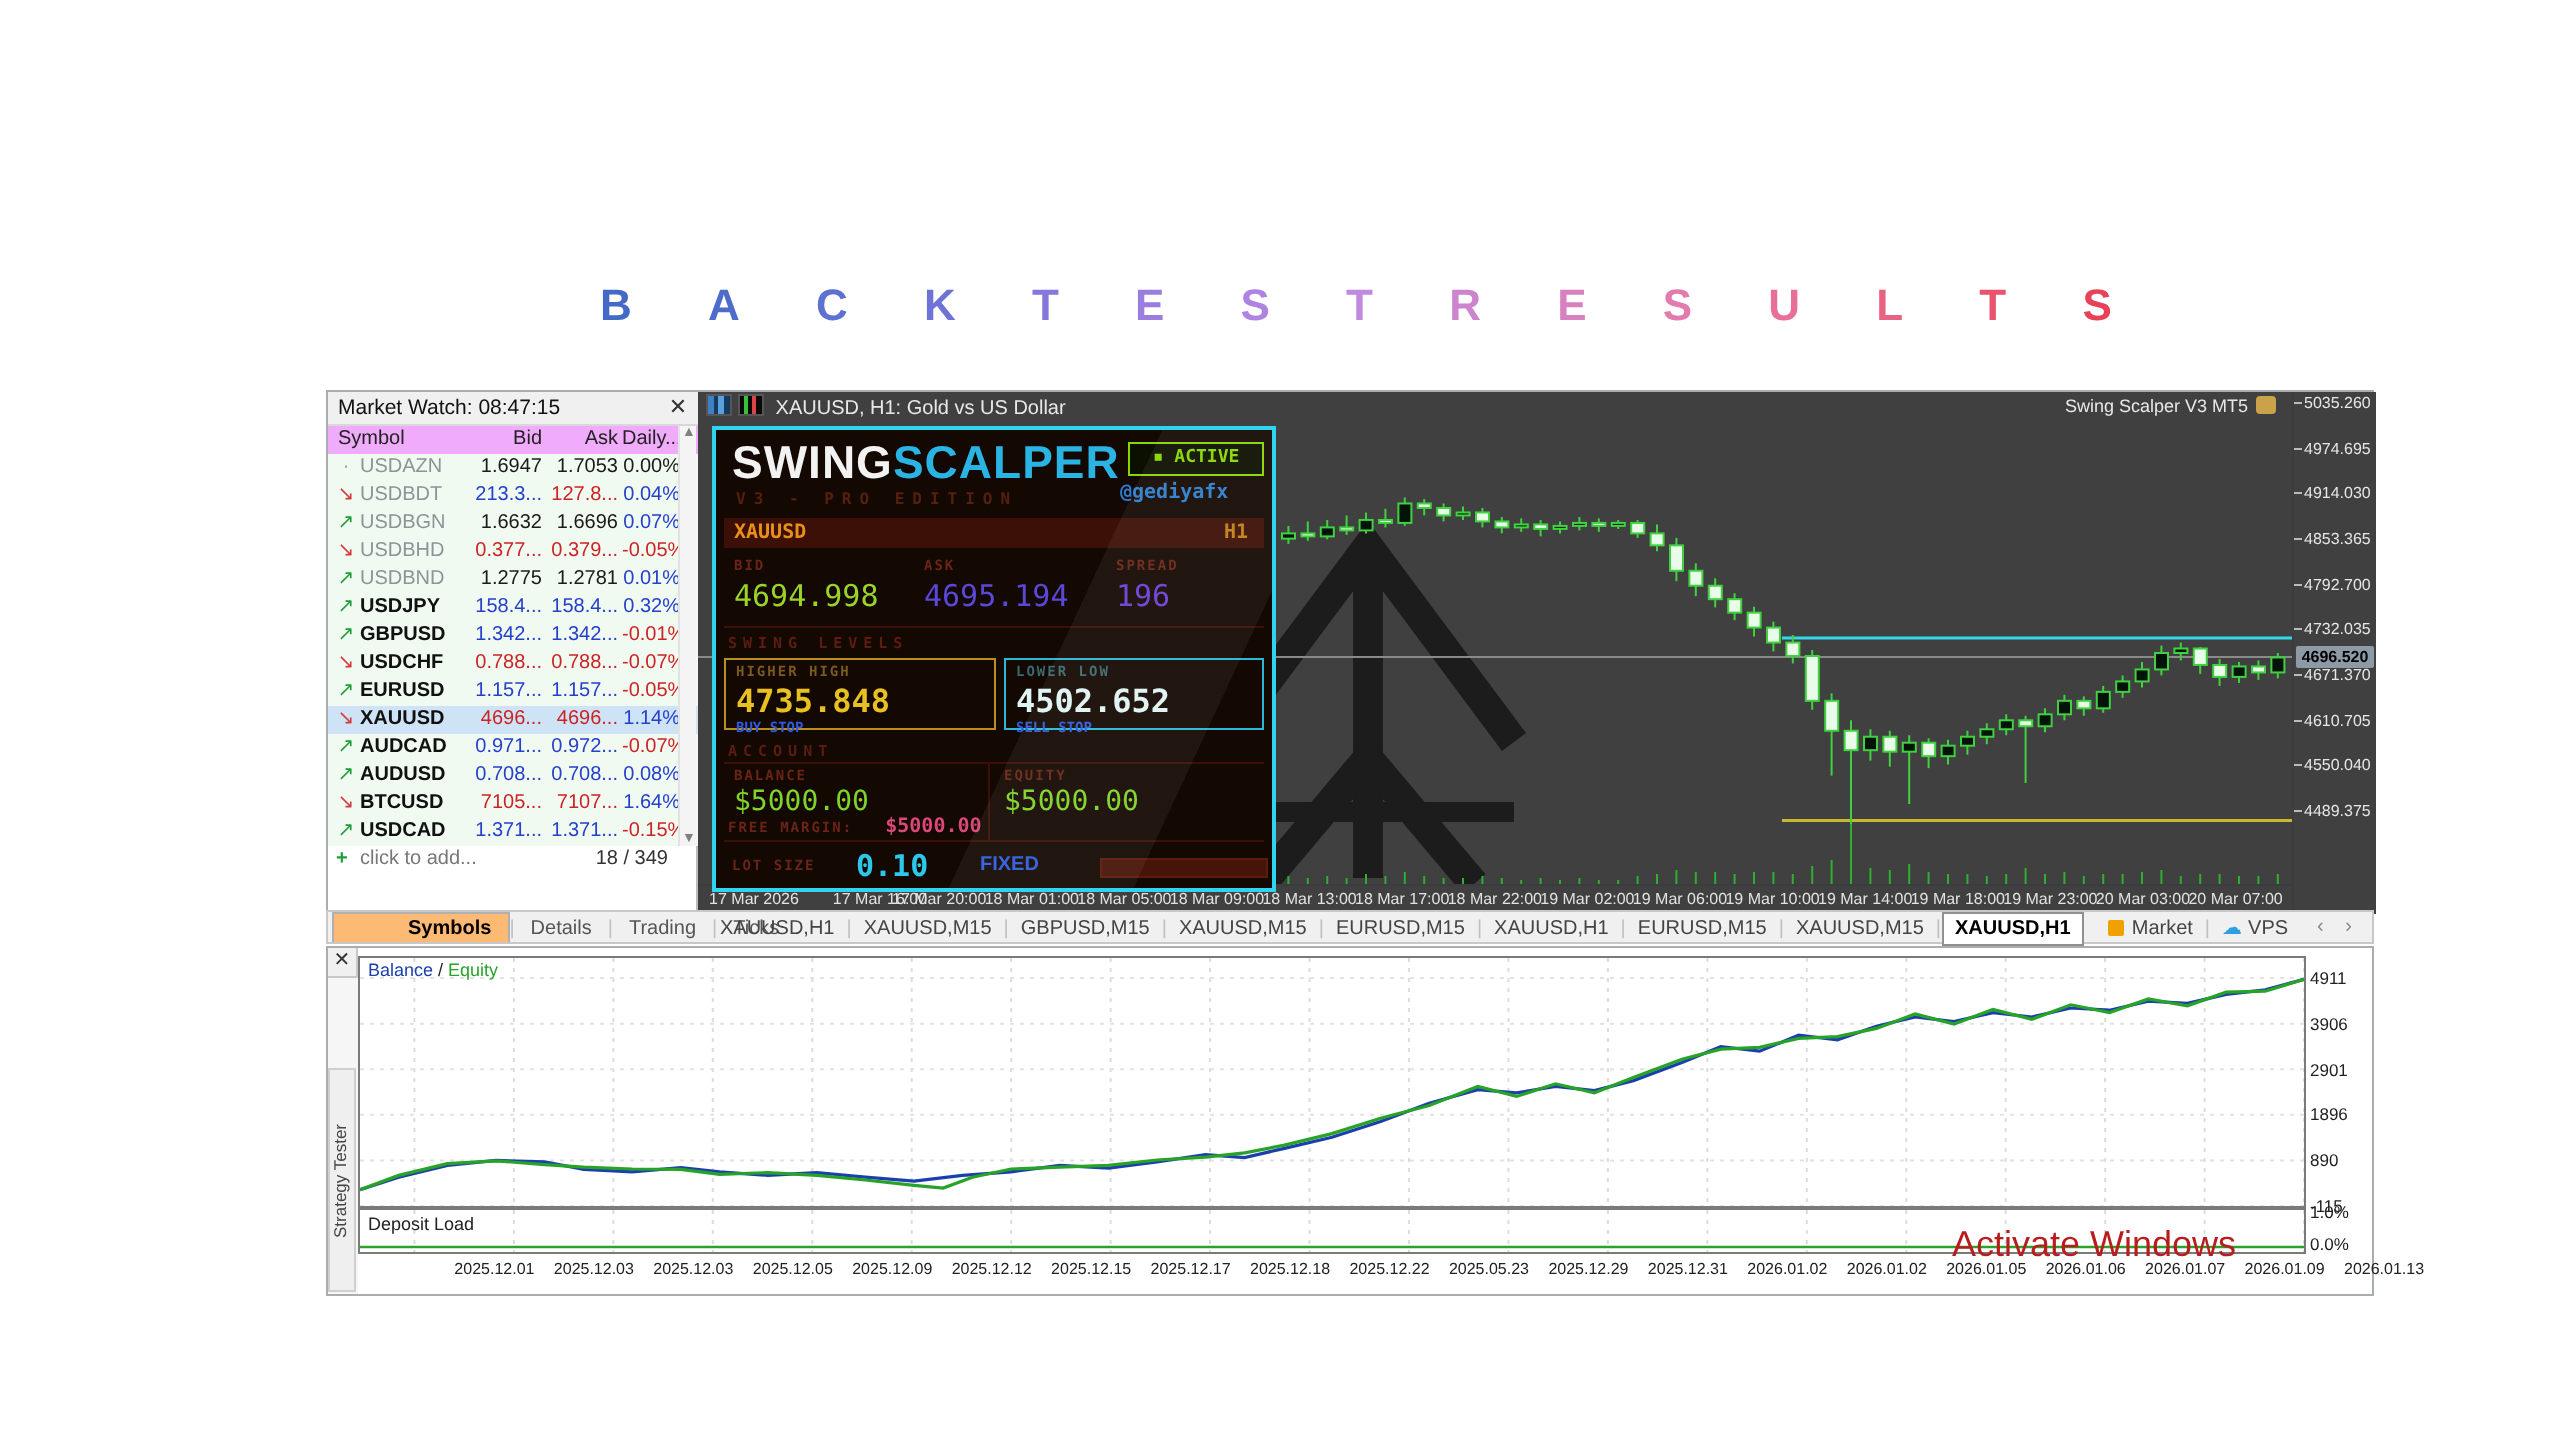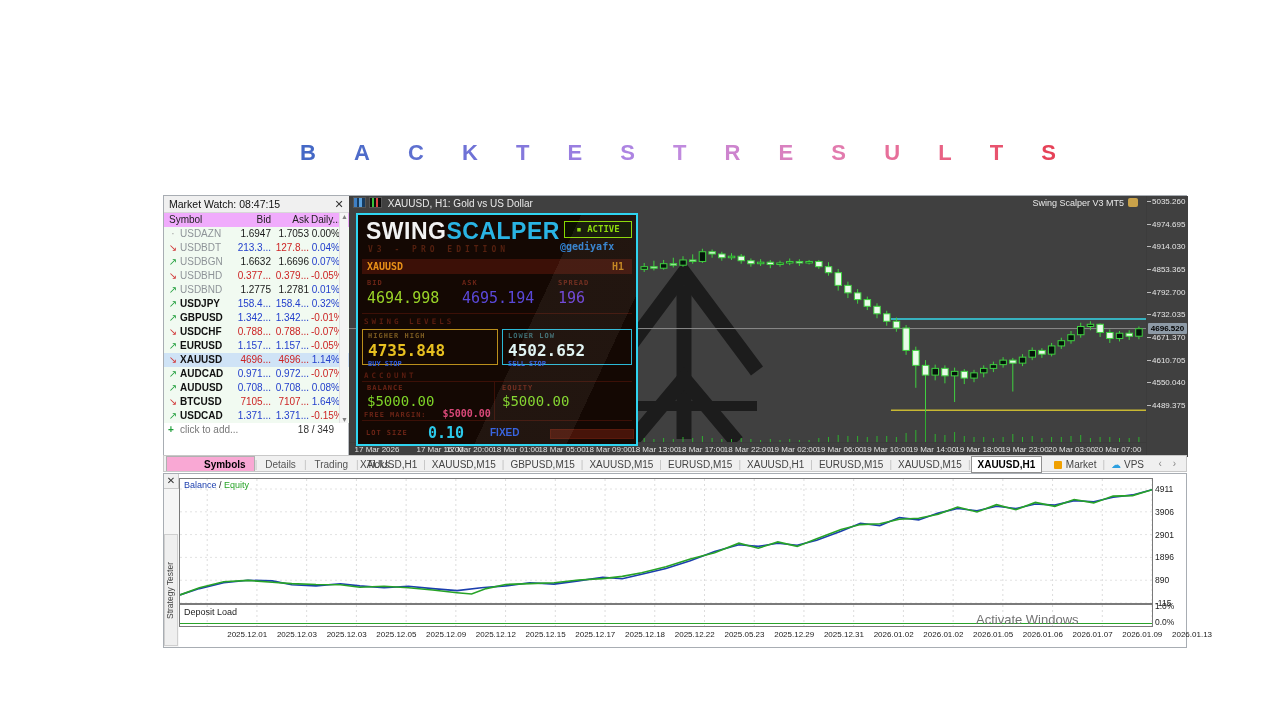--- a/index.html
+++ b/index.html
@@ -89,21 +89,21 @@
   .sp-lot{position:absolute;left:4px;top:208px;width:270px;height:20px;line-height:20px;}
   .sp-lot .lbl{position:absolute;left:4px;top:0;}
   .sp-lot .lv{position:absolute;left:66px;color:#2cc8ea;font-size:15px;font-weight:bold;}
   .sp-lot .fx{position:absolute;left:128px;color:#2d5ce0;font-weight:bold;font-size:10px;font-family:"Liberation Sans",sans-serif;}
   .sp-lot .bar{position:absolute;left:188px;top:6px;width:82px;height:8px;background:#471409;border:1px solid #5a1a0c;}
   
   .strip{position:absolute;left:163px;top:455px;width:1024px;height:17px;background:#f0f0f0;border:1px solid #c8c8c8;
          box-sizing:border-box;font-size:10px;color:#444;}
   .strip .mwtabs{position:absolute;left:2px;top:0;height:15px;line-height:15px;}
   .tab{display:inline-block;padding:0 8px;color:#555;}
-  .tab.active{background:#f9a8d4;border:1px solid #b0b0b0;border-bottom:none;color:#000;font-weight:bold;height:14px;padding-left:37px;}
+  .tab.active{background:#fdba74;border:1px solid #b0b0b0;border-bottom:none;color:#000;font-weight:bold;height:14px;padding-left:37px;}
   .sep{color:#c0c0c0;}
   .strip .ctabs{position:absolute;left:190px;top:0;height:15px;line-height:15px;white-space:nowrap;}
   .ctab{display:inline-block;padding:0 6px;color:#444;}
   .ctab.active{background:#fff;border:1px solid #909090;color:#000;font-weight:bold;}
   .mk-ic{display:inline-block;width:8px;height:8px;background:#f0a000;border-radius:1px;margin-right:4px;vertical-align:-1px;}
   .vps-ic{color:#2da0e0;margin-right:3px;font-size:10px;}
   .strip .arrows{position:absolute;right:6px;top:0;line-height:15px;color:#888;letter-spacing:4px;}
   
   .tester{position:absolute;left:163px;top:473px;width:1024px;height:175px;background:#fff;border:1px solid #a8adb3;box-sizing:border-box;font-size:9px;}
   .ts-close{position:absolute;left:0;top:0;width:15px;height:15px;background:#f0f0f0;border-right:1px solid #c8c8c8;border-bottom:1px solid #c8c8c8;
@@ -111,21 +111,21 @@
   .ts-rail{position:absolute;left:0;top:15px;width:15px;height:158px;background:#f6f6f6;}
   .ts-vtab{position:absolute;left:0;top:60px;width:14px;height:112px;background:#efefef;border:1px solid #cfcfcf;box-sizing:border-box;
            writing-mode:vertical-rl;transform:rotate(180deg);text-align:center;color:#444;font-size:8.5px;}
   .ts-plot{position:absolute;left:15px;top:4px;width:972px;height:124px;border:1px solid #7a7a7a;box-sizing:content-box;background:#fff;}
   .ts-legend{position:absolute;left:20px;top:6px;font-size:9px;color:#222;z-index:3;}
   .ts-legend .b{color:#1c3fae}.ts-legend .g{color:#27a327}
   .ts-dep{position:absolute;left:15px;top:130px;width:972px;height:21px;border:1px solid #7a7a7a;box-sizing:content-box;background:#fff;}
   .ts-dep .dlabel{position:absolute;left:4px;top:2px;color:#222;font-size:9px;z-index:2;}
   .vtick{position:absolute;left:991px;width:30px;color:#222;font-size:8.5px;line-height:8px;}
   .datetick{position:absolute;top:156px;transform:translateX(-50%);color:#222;font-size:8px;white-space:nowrap;margin-left:41px;}
-  .wm-activate{position:absolute;left:812px;top:138px;color:#737373;font-size:13px;z-index:4;}
+  .wm-activate{position:absolute;left:812px;top:138px;color:#b91c1c;font-size:18px;z-index:4;}
   .wm-brand{position:absolute;left:400px;top:4px;color:rgba(180,188,200,0.28);font-size:27px;font-weight:bold;letter-spacing:10px;z-index:1;}
 </style>
 </head>
 <body>
 
 <div class="stage">
 
   <div class="bt-title" id="bt-title">
       <span style="color: rgb(68, 104, 198);">B</span>
       <span style="color: rgb(79, 108, 202);">A</span>

